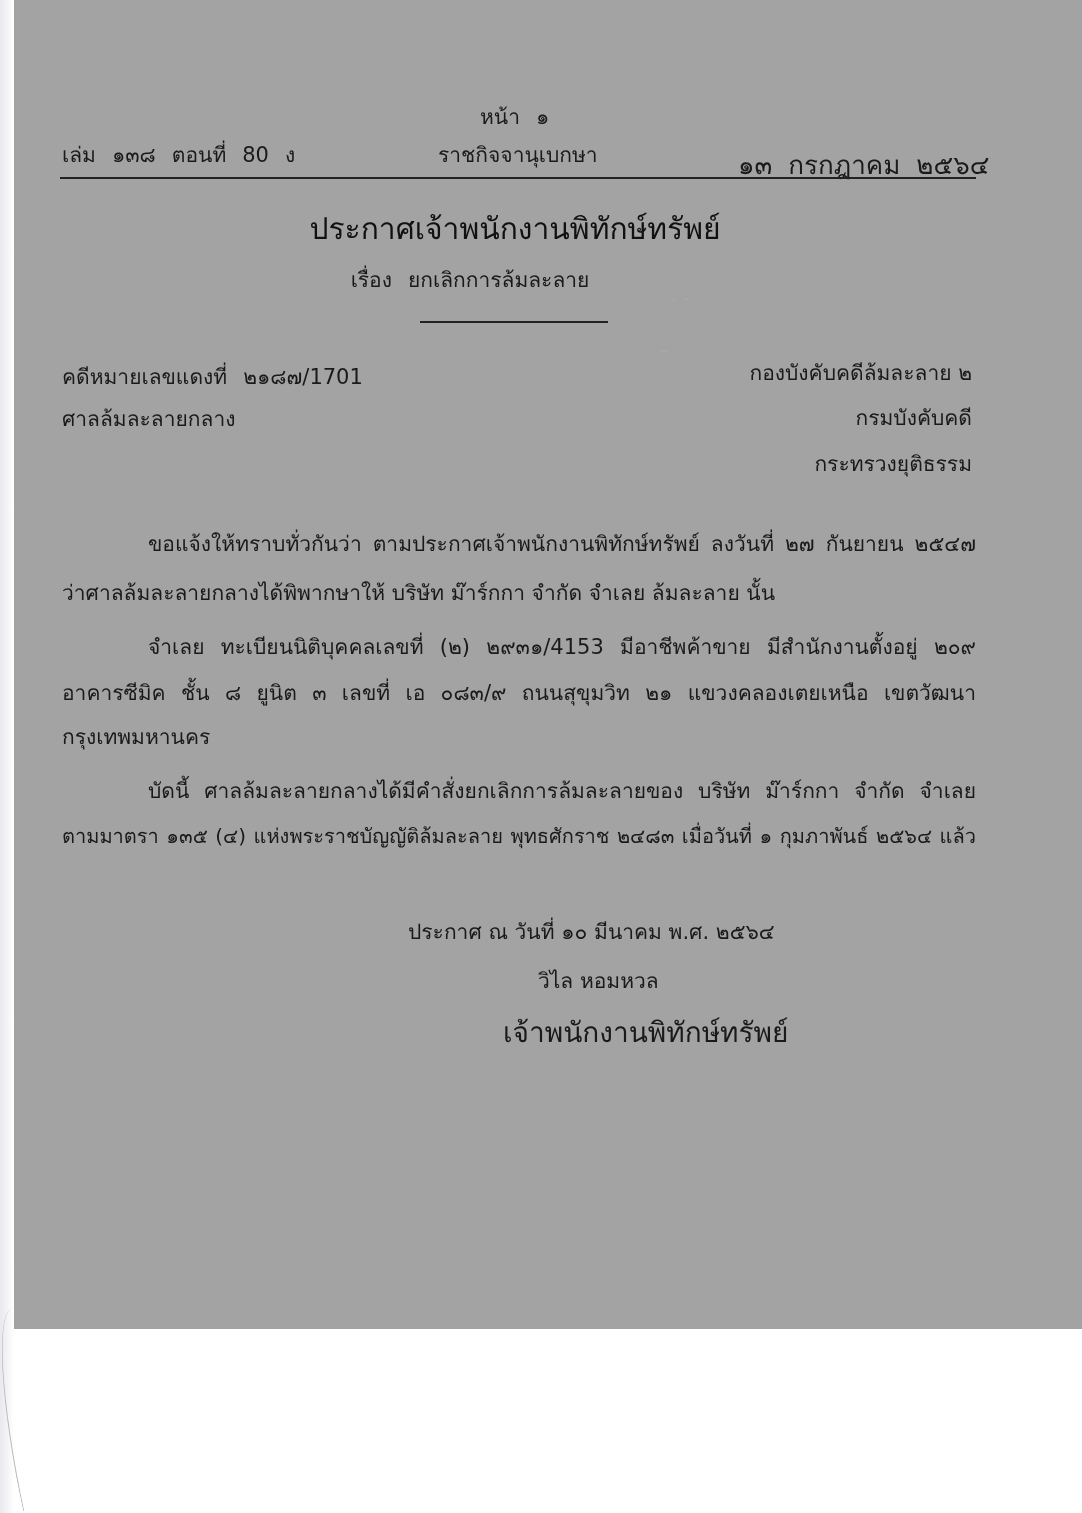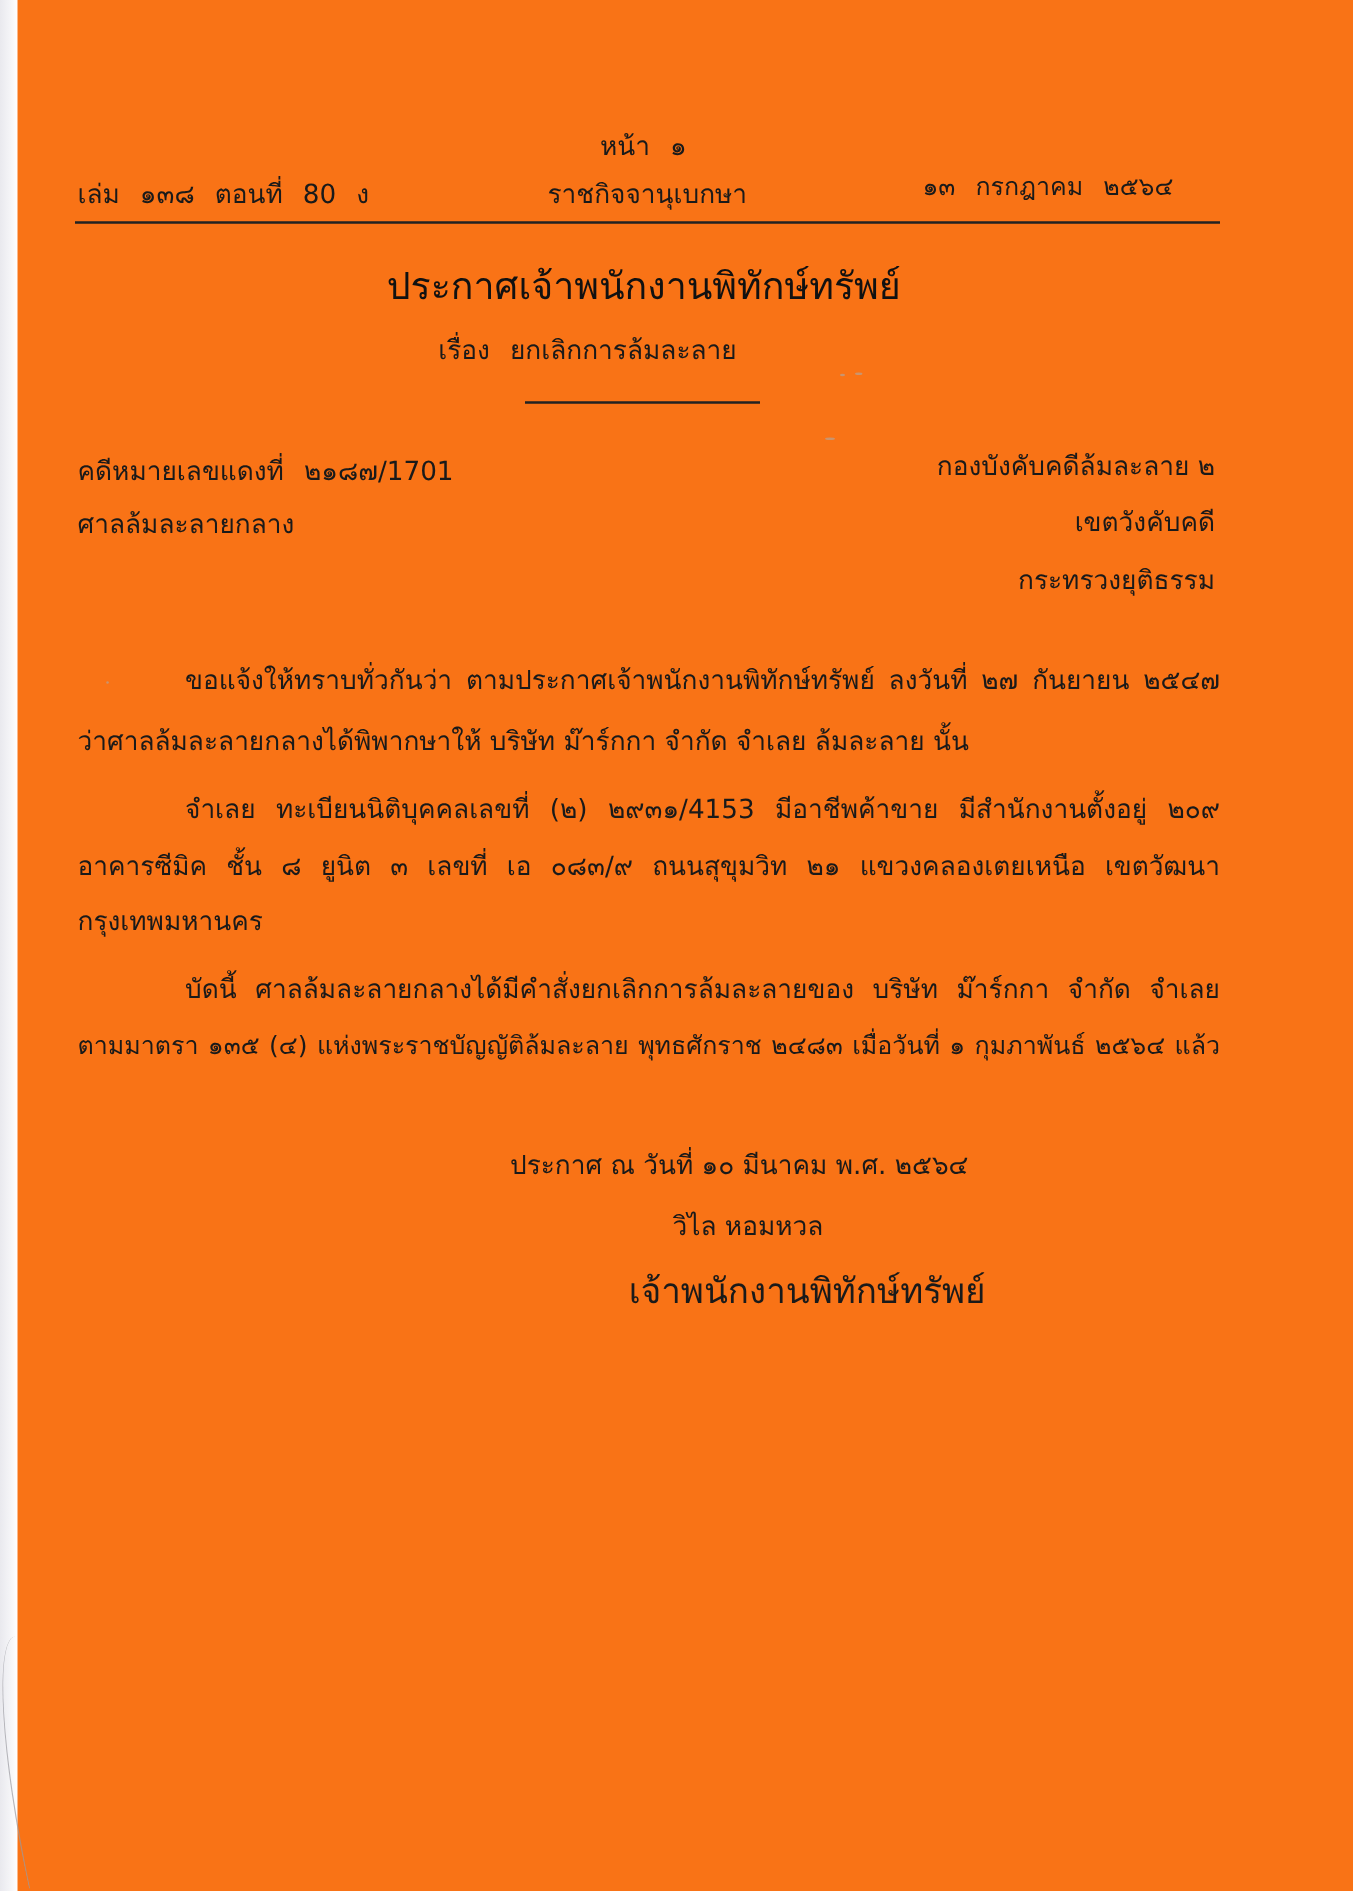--- a/index.html
+++ b/index.html
@@ -11,22 +11,22 @@
       width: 1082px;
       height: 1513px;
       position: relative;
       overflow: hidden;
       font-family: "DejaVu Sans", "Liberation Sans", sans-serif;
       color: #1a1a1a;
     }
     .page {
       position: absolute;
       left: 0; top: 0;
-      width: 1082px; height: 1513px;
-      background: #f97316;
+      width: 1082px; height: 1329px;
+      background: #a3a3a3;
       text-decoration: underline;
     }
     
     .edge-shadow {
       position: absolute;
       left: 0; top: 0;
       width: 14px; height: 1513px;
       background: linear-gradient(to right, #e9e9ee 0%, #f3f3f6 50%, #ffffff 100%);
     }
     .edge-curve {
@@ -36,21 +36,21 @@
       border-left: 1px solid #9a9aa0;
       border-radius: 100% 0 0 0 / 100% 0 0 0;
       transform: rotate(-12deg);
       opacity: 0.7;
     }
     .abs { position: absolute; white-space: nowrap; }
 
     .hdr-page { left: 480px; top: 100px; font-size: 21px; }
     .hdr-vol { left: 62px; top: 138px; font-size: 21px; }
     .hdr-center { left: 438px; top: 138px; font-size: 21px; }
-    .hdr-date { left: 738px; top: 133px; font-size: 20px; }
+    .hdr-date { left: 738px; top: 144px; font-size: 26px; }
     .hdr-rule {
       position: absolute;
       left: 60px; top: 177px;
       width: 916px; height: 2px;
       background: #222;
     }
     .sp { display: inline-block; width: 16px; }
 
     .title {
       left: 0; width: 1030px; text-align: center;
@@ -121,21 +121,21 @@
     <span>เรื่อง</span><span class="sp"></span><span>ยกเลิกการล้มละลาย</span>
   </div>
   <div class="title-rule"></div>
 
   <div class="abs case-no">
     <span>คดีหมายเลขแดงที่</span><span class="sp"></span><span>๒๑๘๗/1701</span>
   </div>
   <div class="abs court">ศาลล้มละลายกลาง</div>
 
   <div class="abs org1">กองบังคับคดีล้มละลาย ๒</div>
-  <div class="abs org2">เขตวังคับคดี</div>
+  <div class="abs org2">กรมบังคับคดี</div>
   <div class="abs org3">กระทรวงยุติธรรม</div>
 
   <div class="abs para-line p1a">ขอแจ้งให้ทราบทั่วกันว่า ตามประกาศเจ้าพนักงานพิทักษ์ทรัพย์ ลงวันที่ ๒๗ กันยายน ๒๕๔๗</div>
   <div class="abs para-line p1b">ว่าศาลล้มละลายกลางได้พิพากษาให้ บริษัท ม๊าร์กกา จำกัด จำเลย ล้มละลาย นั้น</div>
 
   <div class="abs para-line p2a">จำเลย ทะเบียนนิติบุคคลเลขที่ (๒) ๒๙๓๑/4153 มีอาชีพค้าขาย มีสำนักงานตั้งอยู่ ๒๐๙</div>
   <div class="abs para-line p2b">อาคารซีมิค ชั้น ๘ ยูนิต ๓ เลขที่ เอ ๐๘๓/๙ ถนนสุขุมวิท ๒๑ แขวงคลองเตยเหนือ เขตวัฒนา</div>
   <div class="abs para-line p2c">กรุงเทพมหานคร</div>
 
   <div class="abs para-line p3a">บัดนี้ ศาลล้มละลายกลางได้มีคำสั่งยกเลิกการล้มละลายของ บริษัท ม๊าร์กกา จำกัด จำเลย</div>

